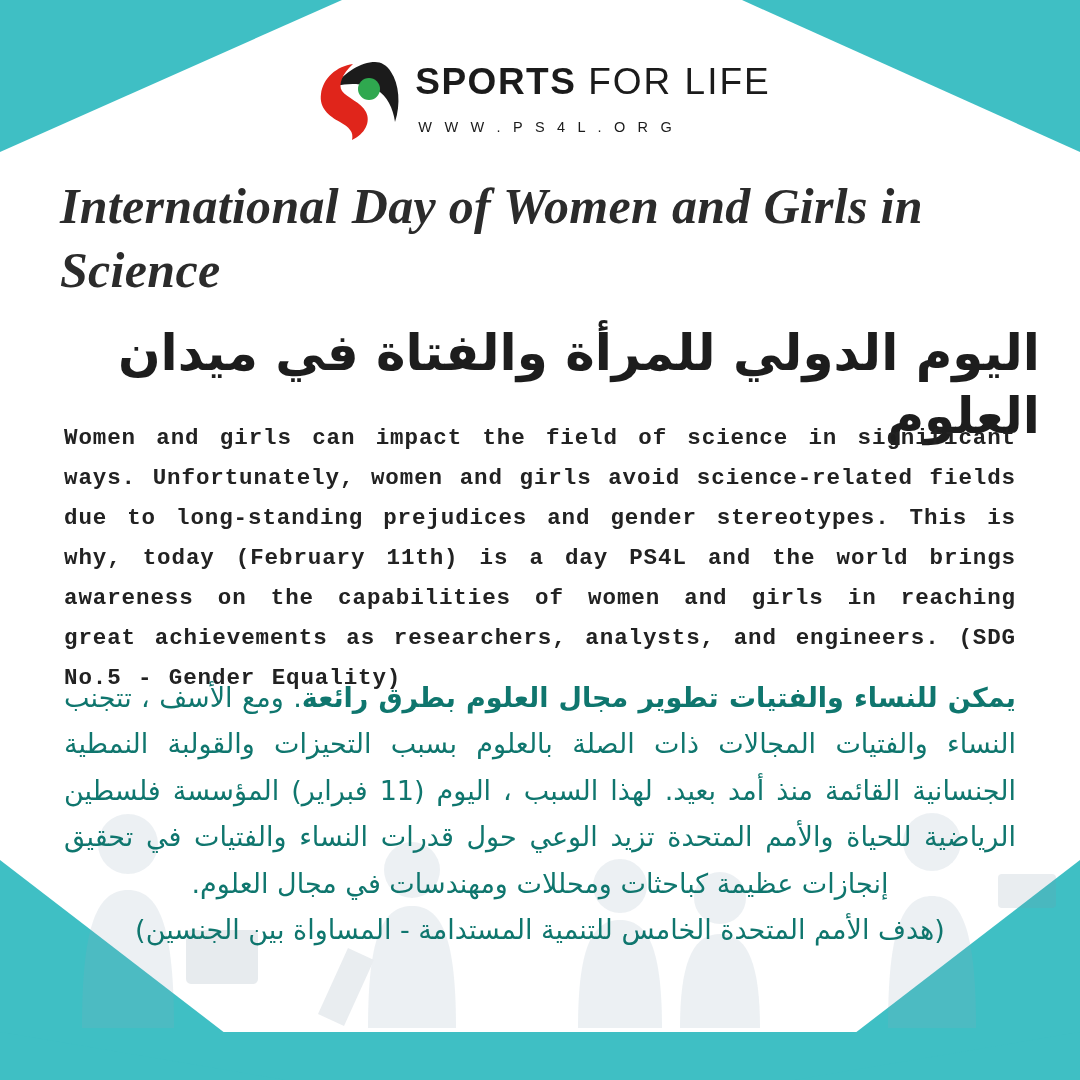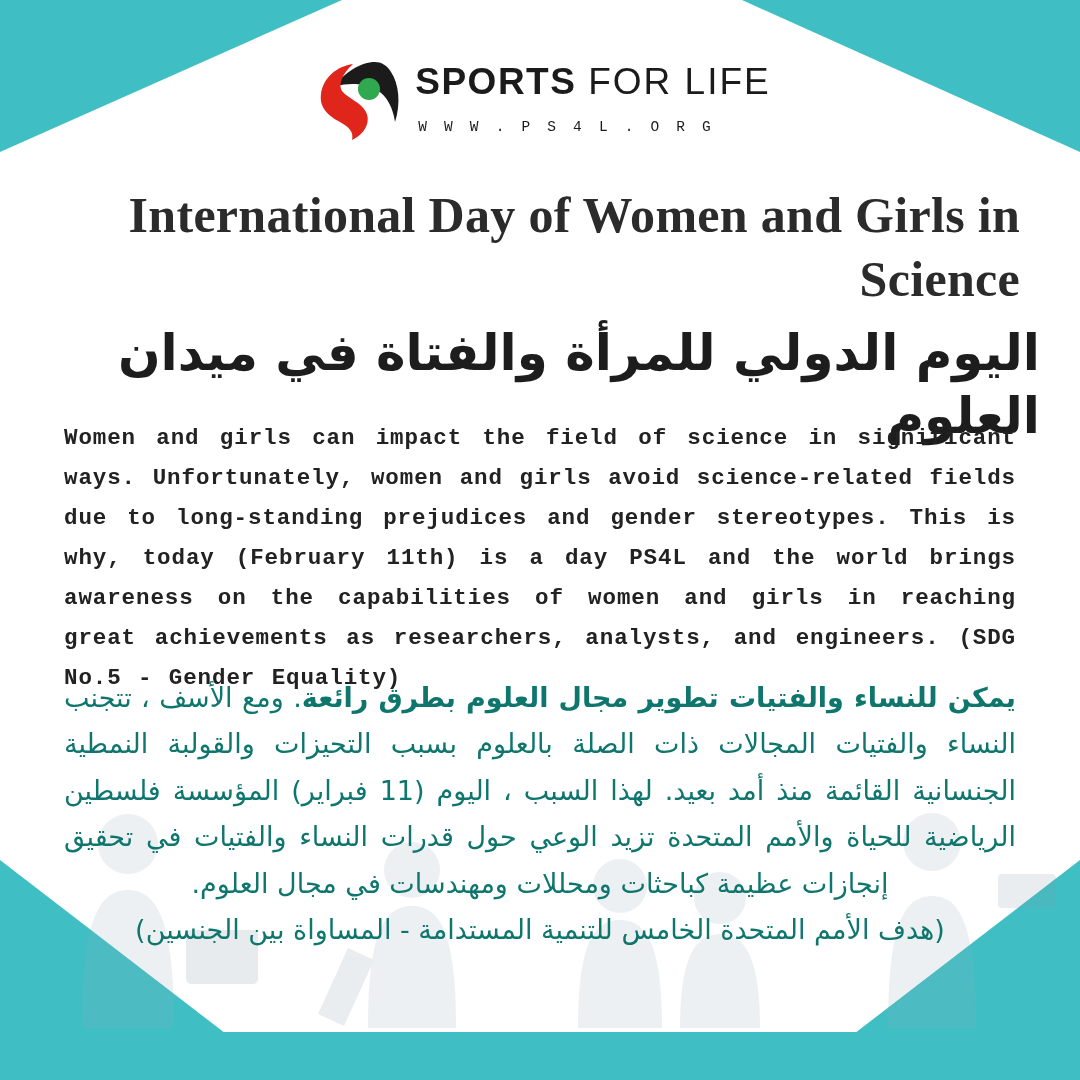--- a/index.html
+++ b/index.html
@@ -63,42 +63,43 @@
     font-weight: bold;
     letter-spacing: 1.5px;
     color: #1b1b1b;
     line-height: 1;
   }
   .logo-title .thin {
     font-weight: normal;
     letter-spacing: 2px;
   }
   .logo-sub {
-    font-family: Liberation Mono, monospace;
+    font-family: Liberation Sans, sans-serif;
     font-size: 14.5px;
     letter-spacing: 4.2px;
     color: #1b1b1b;
     margin-top: 7px;
     margin-left: 3px;
   }
 
   
   .heading-en {
     position: absolute;
-    top: 183px;
+    top: 174px;
     left: 60px;
     width: 960px;
-    text-align: right;
+    text-align: left;
     font-family: "Liberation Serif", serif;
     font-weight: bold;
     font-size: 50px;
     line-height: 1.28;
     color: #2b2b2b;
     letter-spacing: 0.3px;
     z-index: 5;
+    font-style: italic;
   }
   .heading-ar {
     position: absolute;
     top: 322px;
     left: 40px;
     width: 1000px;
     text-align: right;
     direction: rtl;
     font-family: "DejaVu Sans", sans-serif;
     font-weight: bold;

